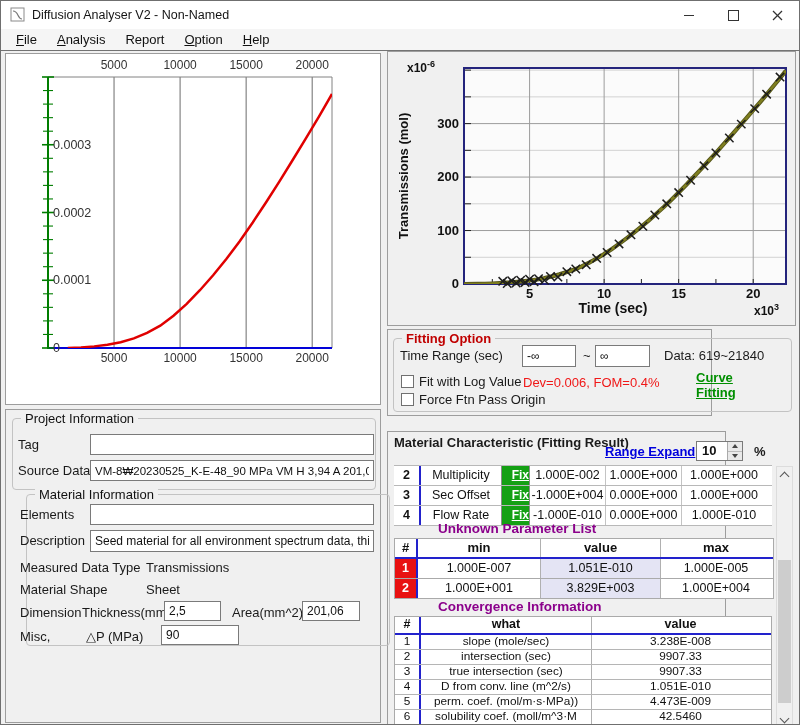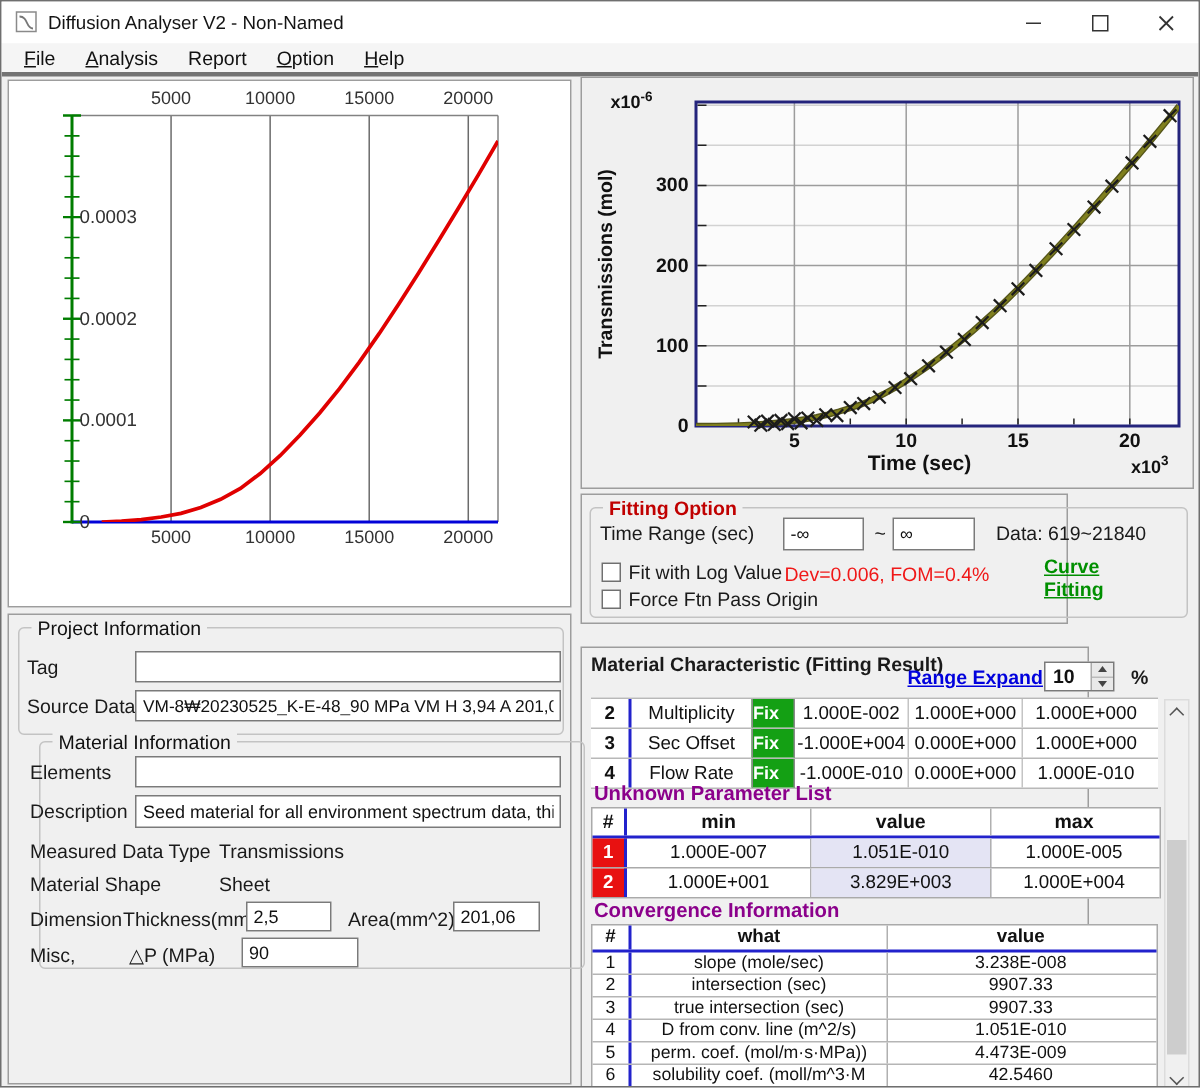--- a/index.html
+++ b/index.html
@@ -7,33 +7,33 @@
        font-family:"Liberation Sans",sans-serif;color:#111;border:1px solid #6f6f6f;box-sizing:border-box;}
   .abs{position:absolute;}
   
   .titlebar{position:absolute;left:0;top:0;width:100%;height:28px;background:#ffffff;display:flex;align-items:center;}
   .title-text{font-size:12.5px;color:#141414;margin-left:6px;}
   .win-controls{position:absolute;right:0;top:0;height:28px;display:flex;}
   .win-btn{width:44px;height:28px;display:flex;align-items:center;justify-content:center;}
   .min-glyph{width:10px;height:1px;background:#333;}
   .max-glyph{width:9px;height:9px;border:1px solid #333;}
   
-  .menubar{position:absolute;left:0;top:28px;width:100%;height:22px;background:#f5f5f5;display:flex;align-items:center;padding-left:5px;box-sizing:border-box;border-bottom:3px solid #737373;}
+  .menubar{position:absolute;left:0;top:28px;width:100%;height:22px;background:#f5f5f5;display:flex;align-items:center;padding-left:5px;box-sizing:border-box;border-bottom:1px solid #737373;}
   .menu-item{padding:0 10px;font-size:13px;height:21px;line-height:21px;color:#111;}
   
   .panel{position:absolute;background:#f0f0f0;border:1px solid #9d9d9d;box-sizing:border-box;}
   #left-chart-panel{left:4px;top:52px;width:376px;height:352px;background:#ffffff;}
   #right-chart-panel{left:386px;top:50px;width:409px;height:275px;}
   #fitting-panel{left:386px;top:328px;width:325px;height:87px;}
   #results-panel{left:386px;top:430px;width:339px;height:295px;}
   #left-info-panel{left:4px;top:408px;width:376px;height:314px;}
   .groupbox{position:absolute;border:1px solid #c3c3c3;border-radius:4px;}
   .gb-title{position:absolute;top:-8px;left:8px;background:#f0f0f0;padding:0 4px;font-size:13px;white-space:nowrap;}
   .red-bold{color:#c00000;font-weight:bold;}
-  .purple-bold{color:#8b008b;font-weight:bold;font-size:13.5px;}
+  .purple-bold{color:#8b008b;font-weight:bold;font-size:13.5px;margin-left:42px;}
   .lbl{position:absolute;font-size:13px;color:#1a1a1a;white-space:nowrap;}
   .val-text{position:absolute;font-size:13px;color:#1a1a1a;white-space:nowrap;}
   input.tb{position:absolute;border:1px solid #7a7a7a;background:#fff;font-family:"Liberation Sans",sans-serif;
            font-size:12px;padding:1px 4px;box-sizing:border-box;color:#111;}
   .checkbox{position:absolute;width:13px;height:13px;background:#fff;border:1px solid #707070;box-sizing:border-box;}
   .link-green{position:absolute;color:#008f00;font-weight:bold;text-decoration:underline;font-size:13px;}
   .link-blue{position:absolute;color:#0000dd;font-weight:bold;text-decoration:underline;font-size:13px;}
   .red-text{position:absolute;color:#f01818;font-size:13px;white-space:nowrap;}
   
   .spinner{position:absolute;width:47px;height:20px;border:1px solid #7a7a7a;background:#fff;display:flex;box-sizing:border-box;}
@@ -41,21 +41,21 @@
   .spin-btns{width:14px;border-left:1px solid #aaa;display:flex;flex-direction:column;}
   .spin-btn{flex:1;background:#e9e9e9;display:flex;align-items:center;justify-content:center;border-bottom:1px solid #bbb;}
   .spin-btn:last-child{border-bottom:none;}
   .tri-up{width:0;height:0;border-left:3px solid transparent;border-right:3px solid transparent;border-bottom:4px solid #444;}
   .tri-down{width:0;height:0;border-left:3px solid transparent;border-right:3px solid transparent;border-top:4px solid #444;}
   
   #mc-rows{position:absolute;left:6px;top:33px;width:378px;border-top:1px solid #b8b8b8;background:#fff;}
   .mc-row{display:flex;height:19px;border-bottom:1px solid #b8b8b8;font-size:12.5px;line-height:18px;}
   .mc-num{width:27px;text-align:center;font-weight:bold;border-right:2px solid #2222cc;box-sizing:border-box;}
   .mc-name{width:80px;text-align:center;white-space:nowrap;overflow:hidden;}
-  .mc-fix{width:29px;background:#14a014;color:#fff;font-weight:bold;text-align:left;font-size:12px;border-left:1px solid #8a8a8a;border-right:1px solid #8a8a8a;box-sizing:border-box;}
+  .mc-fix{width:29px;background:#14a014;color:#fff;font-weight:bold;text-align:right;font-size:12px;border-left:1px solid #8a8a8a;border-right:1px solid #8a8a8a;box-sizing:border-box;text-decoration:underline;}
   .mc-val{width:76px;text-align:center;border-right:1px solid #c4c4c4;box-sizing:border-box;white-space:nowrap;overflow:hidden;}
   .mc-val.last{width:84px;border-right:none;}
   
   #upl-table{position:absolute;left:6px;top:106px;width:380px;background:#fff;border:1px solid #aaa;border-bottom:none;box-sizing:border-box;}
   .upl-header{display:flex;height:18px;font-weight:bold;font-size:13px;line-height:17px;border-bottom:2px solid #2222cc;}
   .upl-row{display:flex;height:19px;font-size:12.5px;line-height:18px;border-bottom:1px solid #aaa;}
   .upl-c0{width:23px;text-align:center;border-right:2px solid #2222cc;box-sizing:border-box;}
   .upl-c1{width:123px;text-align:center;border-right:1px solid #b0b0b0;box-sizing:border-box;}
   .upl-c2{width:120px;text-align:center;border-right:1px solid #b0b0b0;box-sizing:border-box;}
   .upl-c3{width:110px;text-align:center;box-sizing:border-box;}

